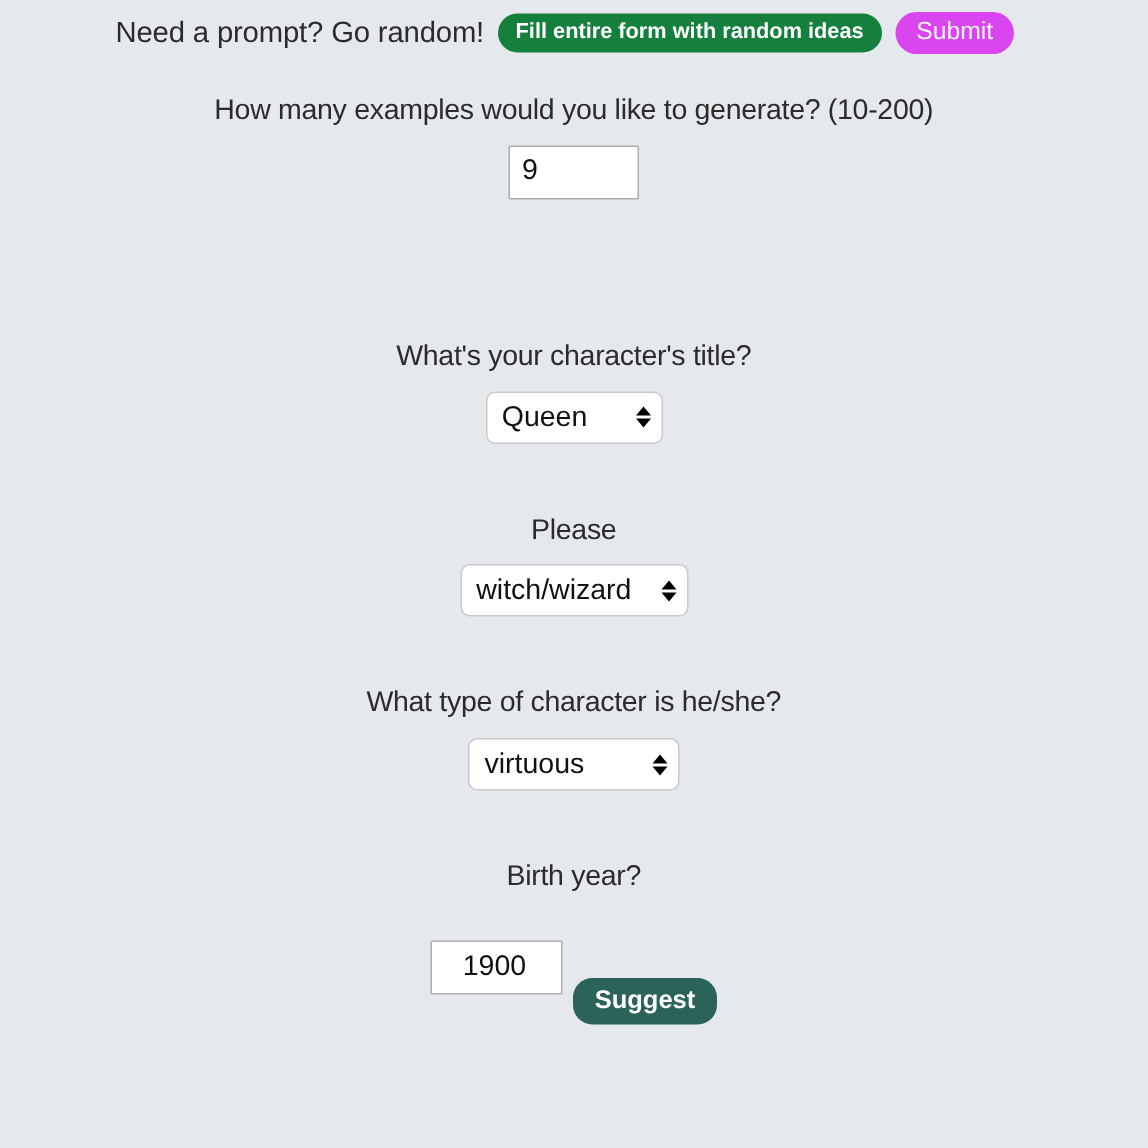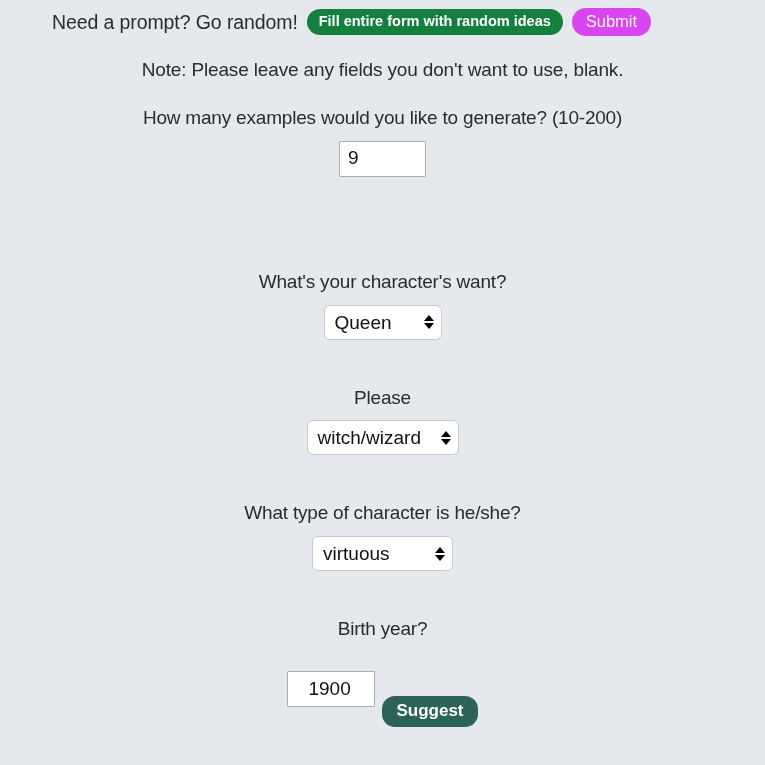--- a/index.html
+++ b/index.html
@@ -24,20 +24,21 @@
 
   
   .random-row {
     display: flex;
     align-items: center;
     justify-content: flex-start;
     gap: 9px;
     padding-left: 52px;
     padding-top: 7px;
     height: 30px;
+    margin-left: 25px;
   }
   .random-label {
     font-size: 19.5px;
     letter-spacing: -0.1px;
     white-space: nowrap;
     color: #2b2b2b;
   }
   .btn-teal {
     background: #15803d;
     color: #ffffff;
@@ -177,35 +178,34 @@
 <div class="page">
 
   <div class="random-row">
     <span class="random-label">Need a prompt? Go random!</span>
     <button class="btn-teal">Fill entire form with random ideas</button>
     <button class="btn-disabled">Submit</button>
   </div>
 
   <div class="col">
 
-    <div class="note">Note: Please leave any fields you don't want to use, blank.</div>
 
     <div class="gap-md"></div>
     <div class="field">
       <div class="field-label">How many examples would you like to generate? (10-200)</div>
       <div class="field-control">
         <input class="text-input input-count" type="text" value="9" style="">
       </div>
     </div>
 
     <div class="gap-lg"></div>
 
     <div class="gap-lg"></div>
     <div class="field">
-      <div class="field-label">What's your character's want?</div>
+      <div class="field-label">What's your character's title?</div>
       <div class="field-control">
         <div class="select sel-title">
           <span class="select-value">Queen</span>
           <span class="select-arrows">
             <span class="tri-up"></span>
               <span class="tri-down"></span>
           </span>
         </div>
       </div>
     </div>

